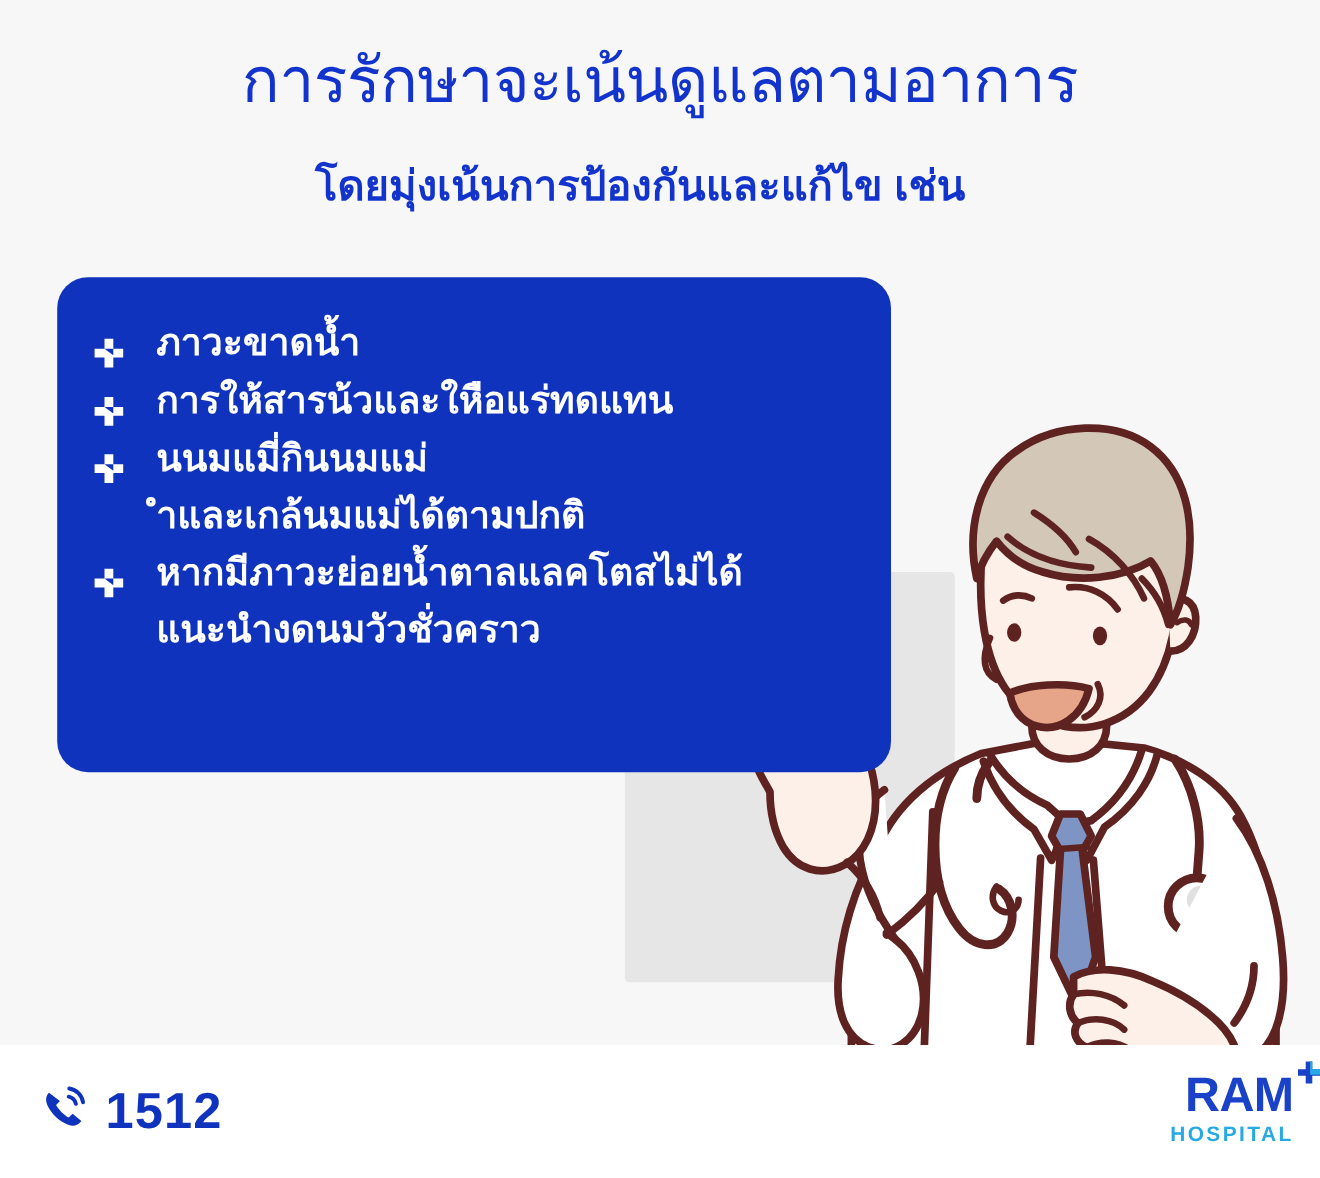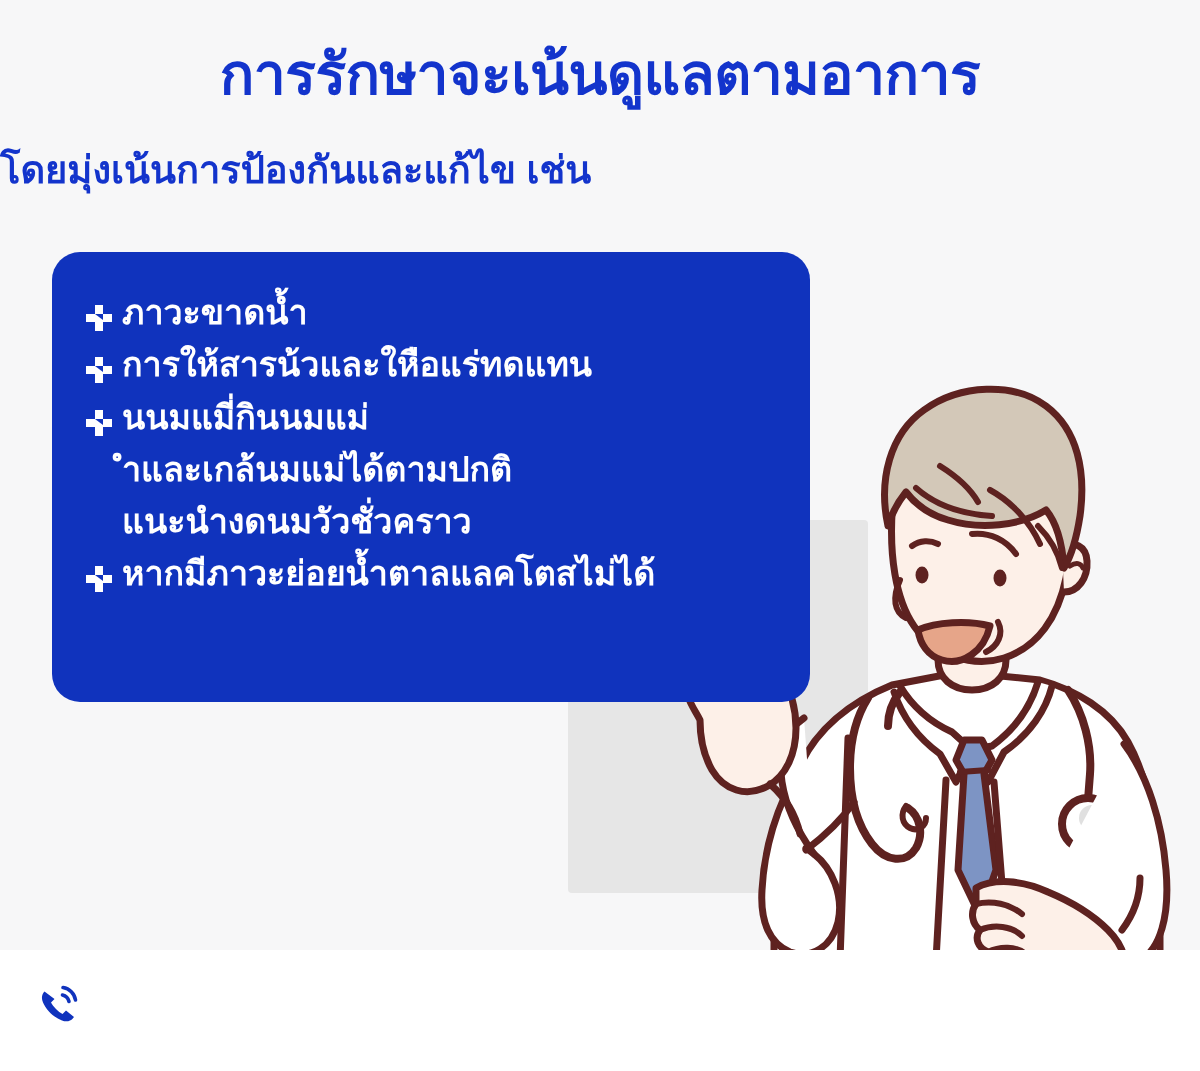--- a/index.html
+++ b/index.html
@@ -13,27 +13,28 @@
     position:relative;
     width:1200px; height:1071px;
     background:#f7f7f8;
     overflow:hidden;
   }
 
   
   #title {
     position:absolute; left:0; top:42px; width:1200px;
     text-align:center;
-    font-size:57px; font-weight:700; letter-spacing:-0.5px;
+    font-size:57px; font-weight:400; letter-spacing:-0.5px;
     color:#1334cc;
     line-height:1.15;
     white-space:nowrap;
   }
   #subtitle {
     position:absolute; left:0; top:148px; width:1164px;
+    text-align:center;
     font-size:38px; font-weight:700;
     color:#1334cc;
     line-height:1.2;
     white-space:nowrap;
   }
 
   
   #gray-panel {
     position:absolute;
     left:568px; top:520px;
@@ -46,22 +47,23 @@
   #blue-card {
     position:absolute;
     left:52px; top:252px;
     width:758px; height:450px;
     background:#1033bd;
     border-radius:28px;
     padding:36px 30px 30px 32px;
   }
   .bullet-row {
     display:flex;
-    align-items:center;
+    align-items:flex-end;
     margin-bottom:4px;
+    gap:20px;
   }
   .bullet-mark {
     flex:0 0 auto;
     width:30px; height:30px;
     margin-top:12px;
     margin-right:8px;
   }
   .bullet-mark.blank { visibility:hidden; }
   .bullet-text {
     color:#ffffff;
@@ -239,43 +241,54 @@
           </svg>
       </span>
       <span class="bullet-text">นนมแมี่กินนมแม่</span>
     </div>
     <div class="bullet-row">
       <span class="bullet-mark blank"></span>
       <span class="bullet-text">ำและเกล้นมแม่ได้ตามปกติ</span>
     </div>
 
     <div class="bullet-row">
+      <span class="bullet-mark">
+        <svg width="30" height="30" viewBox="0 0 30 30">
+            <path d="M11 2h8v9h9v8h-9v9h-8v-9H2v-8h9z" fill="#ffffff"></path>
+            <path d="M11 11 L19 17 L19 11 Z" fill="#1033bd"></path>
+          </svg>
+      </span>
+      <span class="bullet-text">หากมีภาวะย่อยน้ำตาลแลคโตสไม่ได้</span>
+    </div>
+    <div class="bullet-row">
       <span class="bullet-mark blank"></span>
       <span class="bullet-text">แนะนำงดนมวัวชั่วคราว</span>
-    </div>
-    <div class="bullet-row">
-      <span class="bullet-mark">
-        <svg width="30" height="30" viewBox="0 0 30 30">
-            <path d="M11 2h8v9h9v8h-9v9h-8v-9H2v-8h9z" fill="#ffffff"></path>
-            <path d="M11 11 L19 17 L19 11 Z" fill="#1033bd"></path>
-          </svg>
-      </span>
-      <span class="bullet-text">หากมีภาวะย่อยน้ำตาลแลคโตสไม่ได้</span>
     </div>
 
   </div>
 
   <div id="footer">
 
     <div id="hotline">
       <span>
         <svg width="46" height="46" viewBox="0 0 46 46">
           <path d="M8.5 9.5 C6 12 5 16 7 20.5 C10.5 28.5 18 35.5 26 38.5 C30.5 40.2 34.5 39.2 36.8 36.5 L38 35 L30 28.5 L26.5 32 C22.5 30 17 24.5 15 20.5 L18.5 17 Z" fill="#1033bd"></path>
           <path d="M27 5.5 C33.5 6.5 38.5 11.5 39.5 18" stroke="#1033bd" stroke-width="3.6" fill="none" stroke-linecap="round"></path>
           <path d="M26.5 13 C29.8 13.8 32.2 16.2 33 19.5" stroke="#1033bd" stroke-width="3.6" fill="none" stroke-linecap="round"></path>
         </svg>
       </span>
-    </div>
-
+      <span id="hotline-number">1512</span>
+    </div>
+
+    <div id="logo">
+      <span id="logo-ram">RAM</span>
+      <span id="logo-cross">
+        <svg width="24" height="24" viewBox="0 0 24 24">
+          <path d="M9 1h6v7h7v6h-7v7H9v-7H2V8h7z" fill="#1a42c8"></path>
+          <path d="M13 1h2v7h7v5h-9z" fill="#27a9e3"></path>
+        </svg>
+      </span>
+      <span id="logo-hospital">HOSPITAL</span>
+    </div>
 
   </div>
 
 </div>
 
 </body></html>

